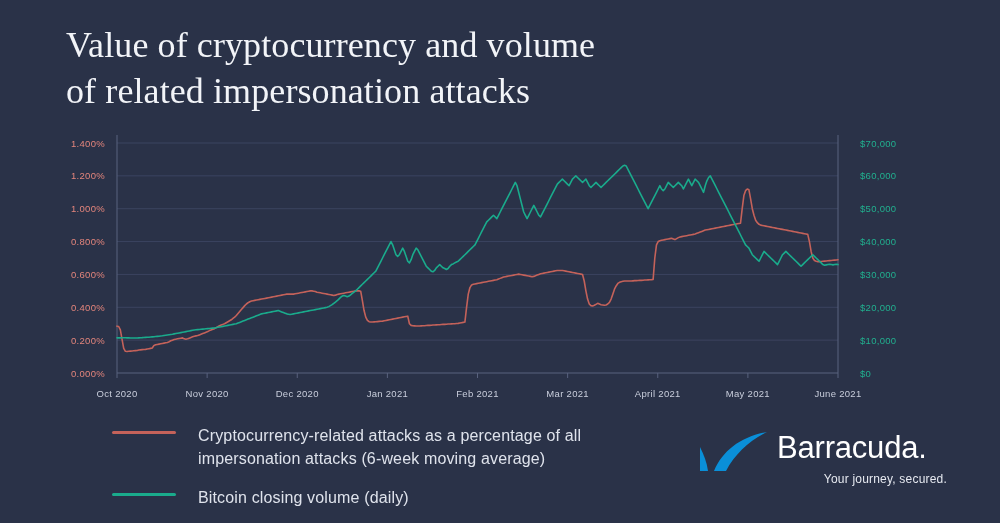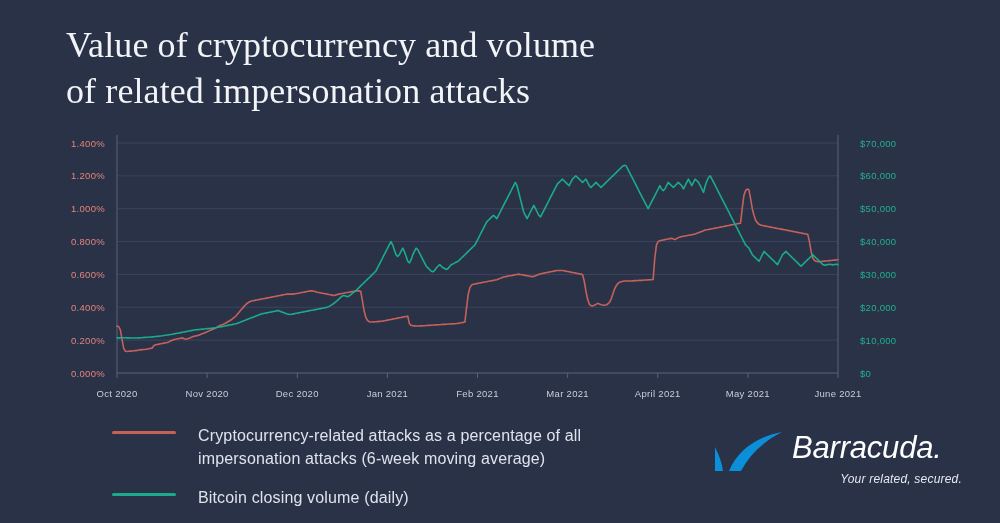--- a/index.html
+++ b/index.html
@@ -75,25 +75,24 @@
   }
   .legend-label {
     font-size: 16px;
     line-height: 1.45;
     color: #dfe3ec;
     letter-spacing: 0.15px;
     white-space: pre-line;
   }
   #brand {
     position: absolute;
-    right: 34px;
+    right: 49px;
     top: 424px;
     width: 260px;
     height: 72px;
-    font-style: italic;
   }
   #brand-mark {
     position: absolute;
     left: 6px;
     top: 6px;
   }
   #brand-name {
     position: absolute;
     left: 86px;
     top: 6px;
@@ -182,16 +181,16 @@
       <span class="legend-label">Bitcoin closing volume (daily)</span>
     </div>
   </div>
 
   <div id="brand">
     <svg id="brand-mark" width="74" height="44" viewBox="0 0 74 44">
       <path id="fin-main" d="M70 2 C 44 7, 26 20, 17 41 L 29 41 C 38 24, 52 11, 70 2 Z" fill="#0a8fd8"></path>
       <path id="fin-small" d="M3 17 C 7 25, 10 33, 11 41 L 3 41 Z" fill="#0a8fd8"></path>
     </svg>
     <div id="brand-name">Barracuda.</div>
-    <div id="brand-tagline">Your related, secured.</div>
+    <div id="brand-tagline">Your journey, secured.</div>
   </div>
 
 </div>
 
 </body></html>

